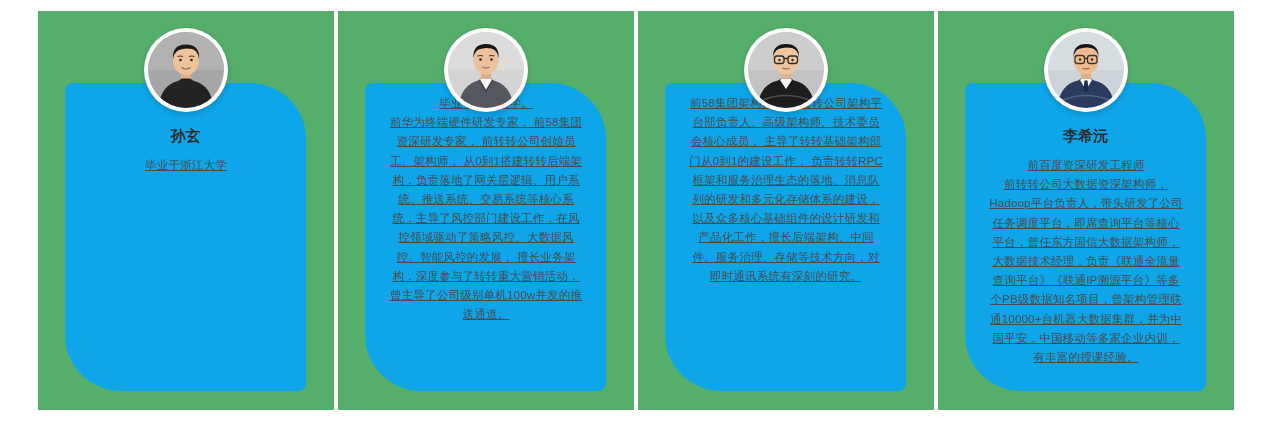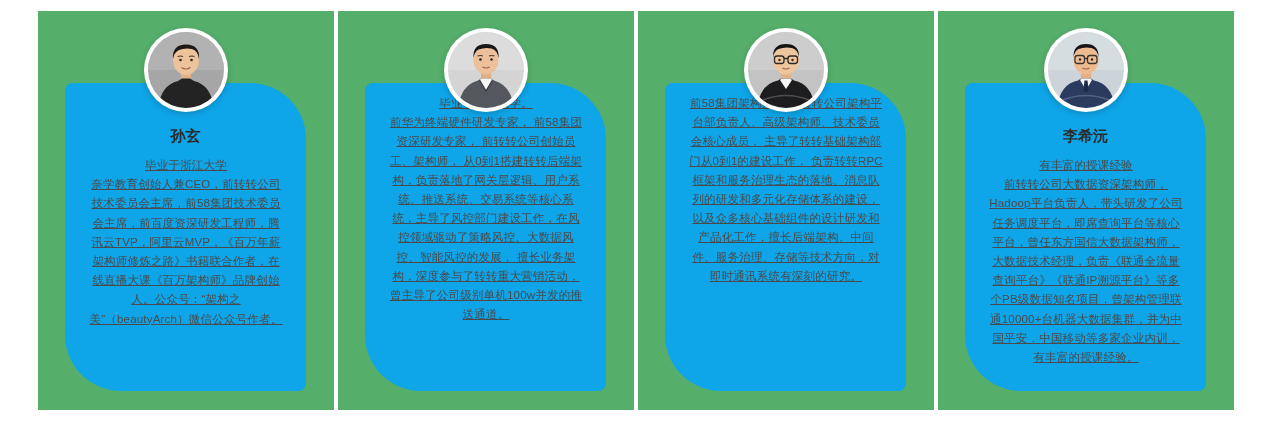--- a/index.html
+++ b/index.html
@@ -98,21 +98,20 @@
           <circle cx="32.5" cy="28" r="1.3" fill="#33261f"></circle>
           <circle cx="43.5" cy="28" r="1.3" fill="#33261f"></circle>
           <path d="M33.5 35.5 Q38 38.5 42.5 35.5" stroke="#9a6248" stroke-width="1.2" fill="none"></path>
         </svg>
       </div>
     </div>
     <div class="card">
       <h3 class="name">孙玄</h3>
       <div class="bio">
         <p>毕业于浙江大学</p>
-        <p>奈学教育创始人兼CEO，前转转公司技术委员会主席，前58集团技术委员会主席，前百度资深研发工程师，腾讯云TVP，阿里云MVP，《百万年薪架构师修炼之路》书籍联合作者，在线直播大课《百万架构师》品牌创始人。公众号：“架构之美”（beautyArch）微信公众号作者。</p>
       </div>
     </div>
   </section>
 
   <section class="panel">
     <div class="avatar-ring">
       <div class="avatar-photo">
         <svg viewBox="0 0 76 76" aria-hidden="true">
           <rect width="76" height="76" fill="#d4d4d4"></rect>
           <rect width="76" height="38" fill="#dcdcdc"></rect>
@@ -188,19 +187,19 @@
           </g>
           <circle cx="32" cy="27.5" r="1.2" fill="#2f241d"></circle>
           <circle cx="44" cy="27.5" r="1.2" fill="#2f241d"></circle>
           <path d="M34.5 36 Q38 38 41.5 36" stroke="#95604a" stroke-width="1.2" fill="none"></path>
         </svg>
       </div>
     </div>
     <div class="card">
       <h3 class="name">李希沅</h3>
       <div class="bio">
-        <p>有丰富的授课经验</p>
+        <p>前百度资深研发工程师</p>
         <p>前转转公司大数据资深架构师，Hadoop平台负责人，带头研发了公司任务调度平台，即席查询平台等核心平台，曾任东方国信大数据架构师，大数据技术经理，负责《联通全流量查询平台》《联通IP溯源平台》等多个PB级数据知名项目，曾架构管理联通10000+台机器大数据集群，并为中国平安，中国移动等多家企业内训，有丰富的授课经验。</p>
       </div>
     </div>
   </section>
 
 </div>
 
 </body></html>

